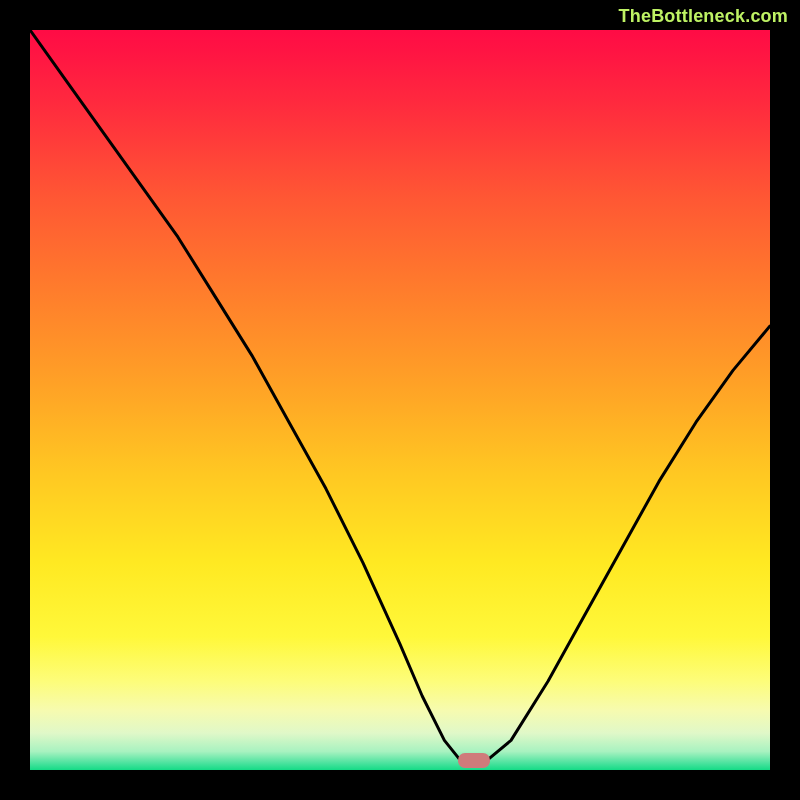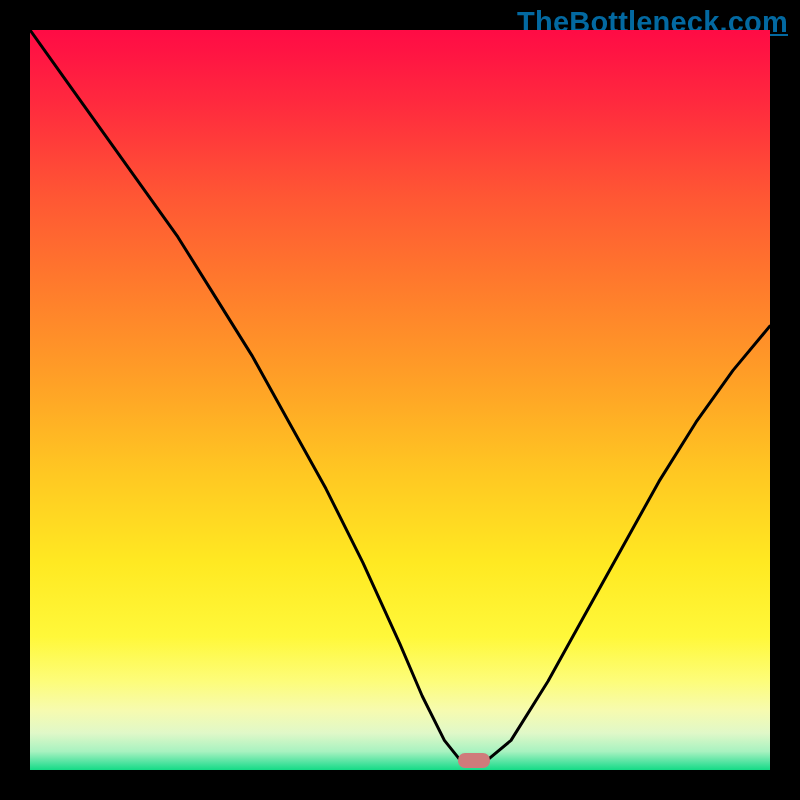--- a/index.html
+++ b/index.html
@@ -41,25 +41,24 @@
   .marker {
     position: absolute;
     background: #cf7b7b;
     border-radius: 7px;
   }
   .watermark {
     position: absolute;
     top: 6px;
     right: 12px;
     font-family: Arial, Helvetica, sans-serif;
-    font-size: 29px;
+    font-size: 18px;
     font-weight: bold;
-    color: #0369a1;
+    color: #bef264;
     letter-spacing: 0.2px;
-    text-decoration: underline;
   }
 </style>
 </head>
 <body>
 <div class="frame">
 
   <div class="watermark">TheBottleneck.com</div>
 
   <div class="plot">
     <svg class="gradient" viewBox="0 0 740 740" preserveAspectRatio="none">

